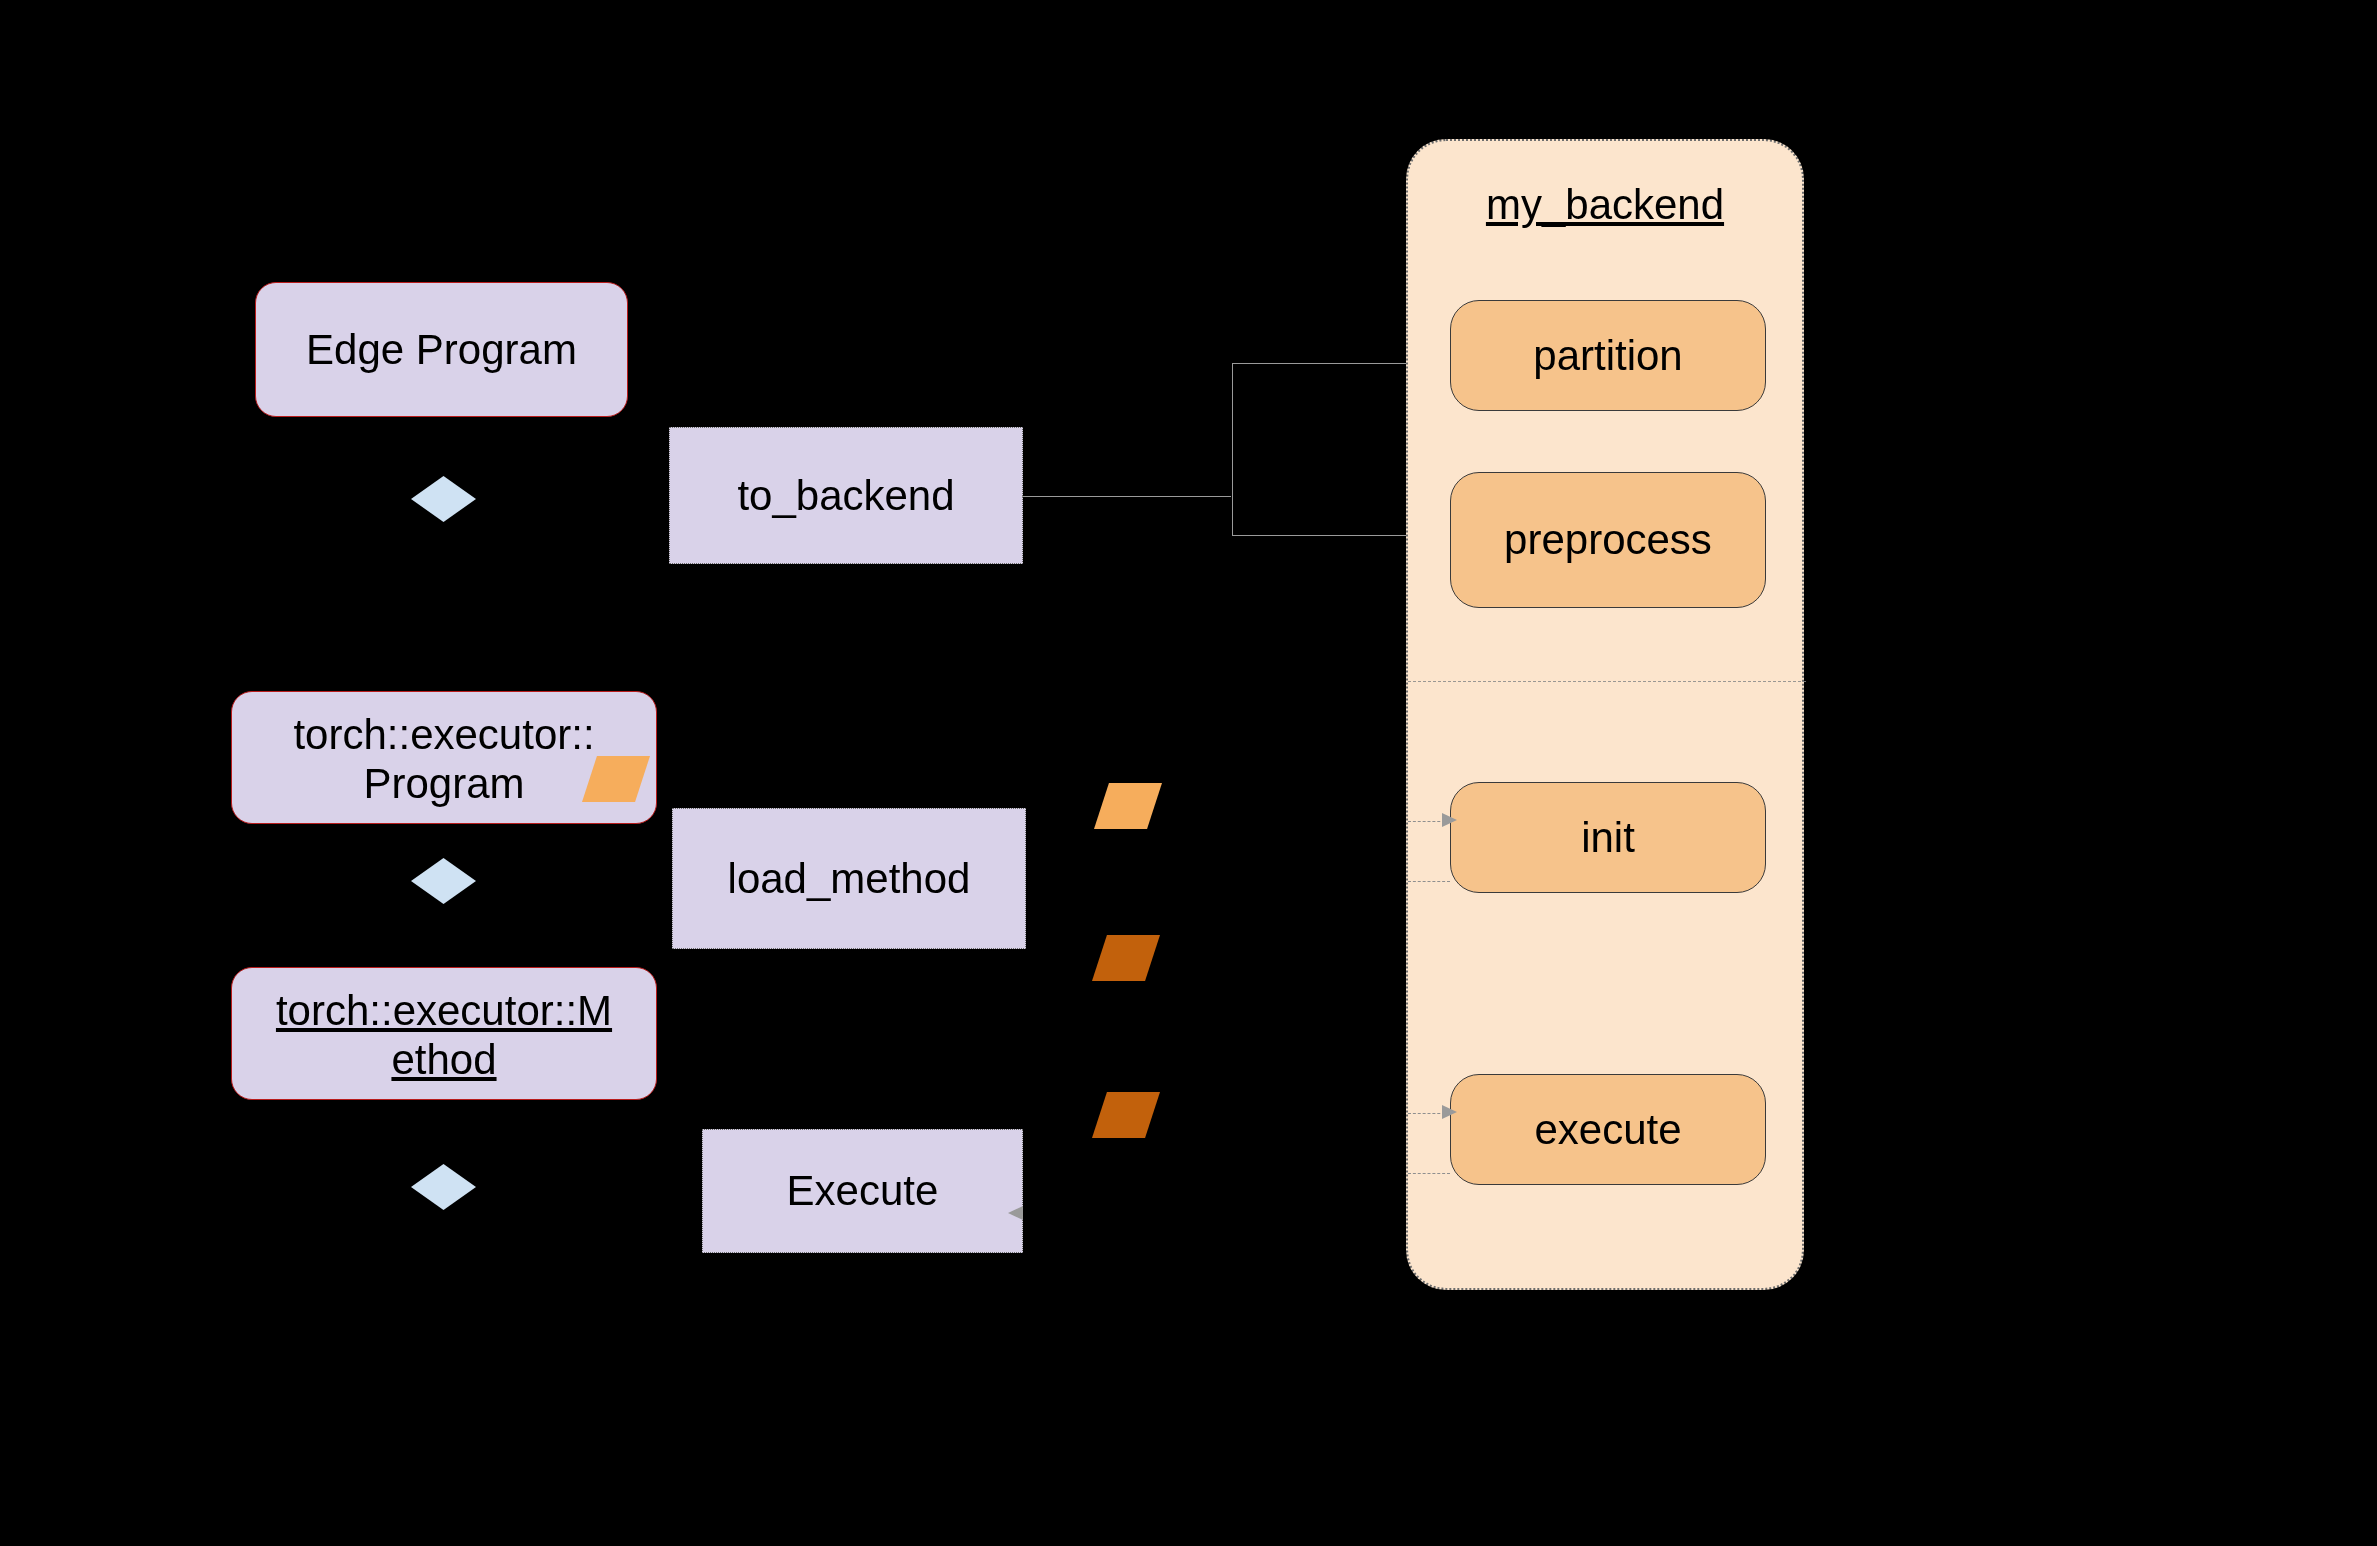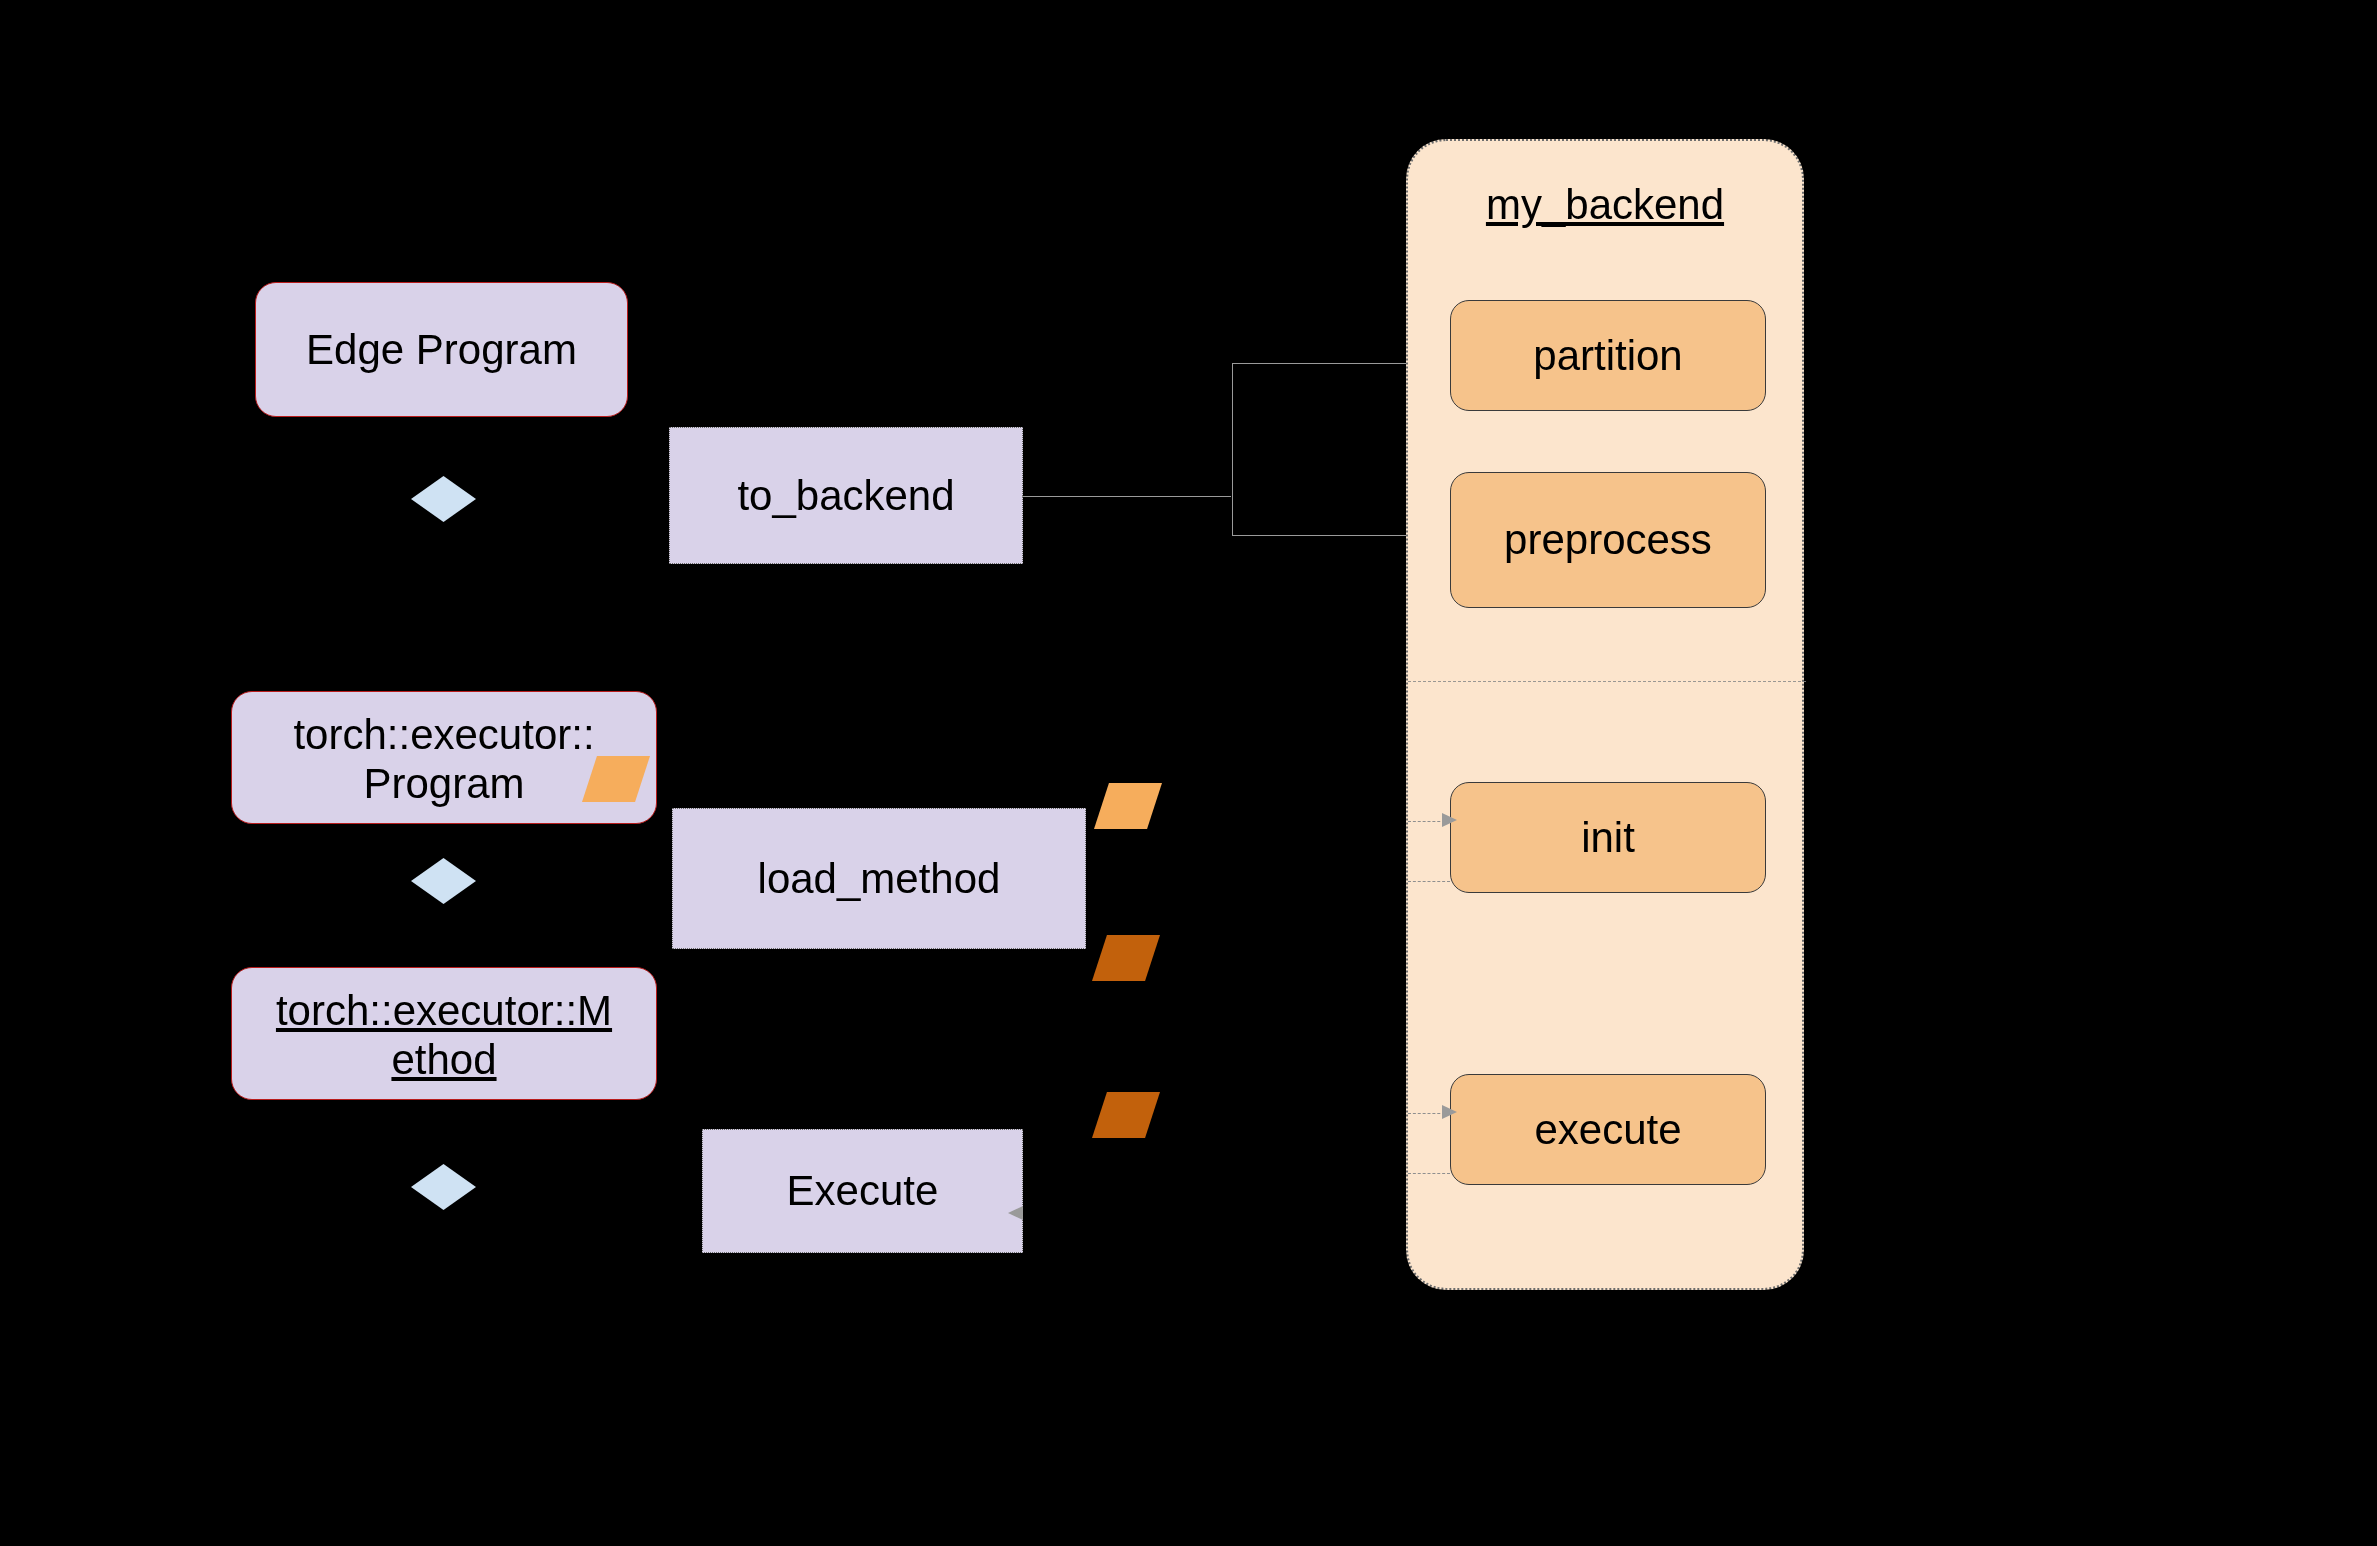--- a/index.html
+++ b/index.html
@@ -63,21 +63,21 @@
     font-size: 42px;
     color: #000000;
   }
 
   
   .api-box {
     position: absolute;
     box-sizing: border-box;
     background: #f6c38b;
     border: 1px solid #3a3a3a;
-    border-radius: 19px;
+    border-radius: 29px;
     display: flex;
     align-items: center;
     justify-content: center;
     font-size: 42px;
     color: #000000;
   }
 
   
   .sep {
     position: absolute;
@@ -165,21 +165,21 @@
   </div>
 
   <div class="diamond-wrap" style="left:411px; top:1164px; width:65px; height:46px;">
     <div class="diamond-shape"></div>
   </div>
 
   <div class="node lav-dotted" style="left:669px; top:427px; width:354px; height:137px;">
     <span class="nowrap">to_backend</span>
   </div>
 
-  <div class="node lav-dotted" style="left:672px; top:808px; width:414px; height:141px;">
+  <div class="node lav-dotted" style="left:672px; top:808px; width:354px; height:141px;">
     <span class="nowrap">load_method</span>
   </div>
 
   <div class="node lav-dotted" style="left:702px; top:1129px; width:321px; height:124px;">
     <span class="nowrap">Execute</span>
   </div>
 
   <div class="para" style="left:1094px; top:783px; width:68px; height:46px; background:#f6ad5c;"></div>
   <div class="para" style="left:1092px; top:935px; width:68px; height:46px; background:#c2610c;"></div>
   <div class="para" style="left:1092px; top:1092px; width:68px; height:46px; background:#c2610c;"></div>

